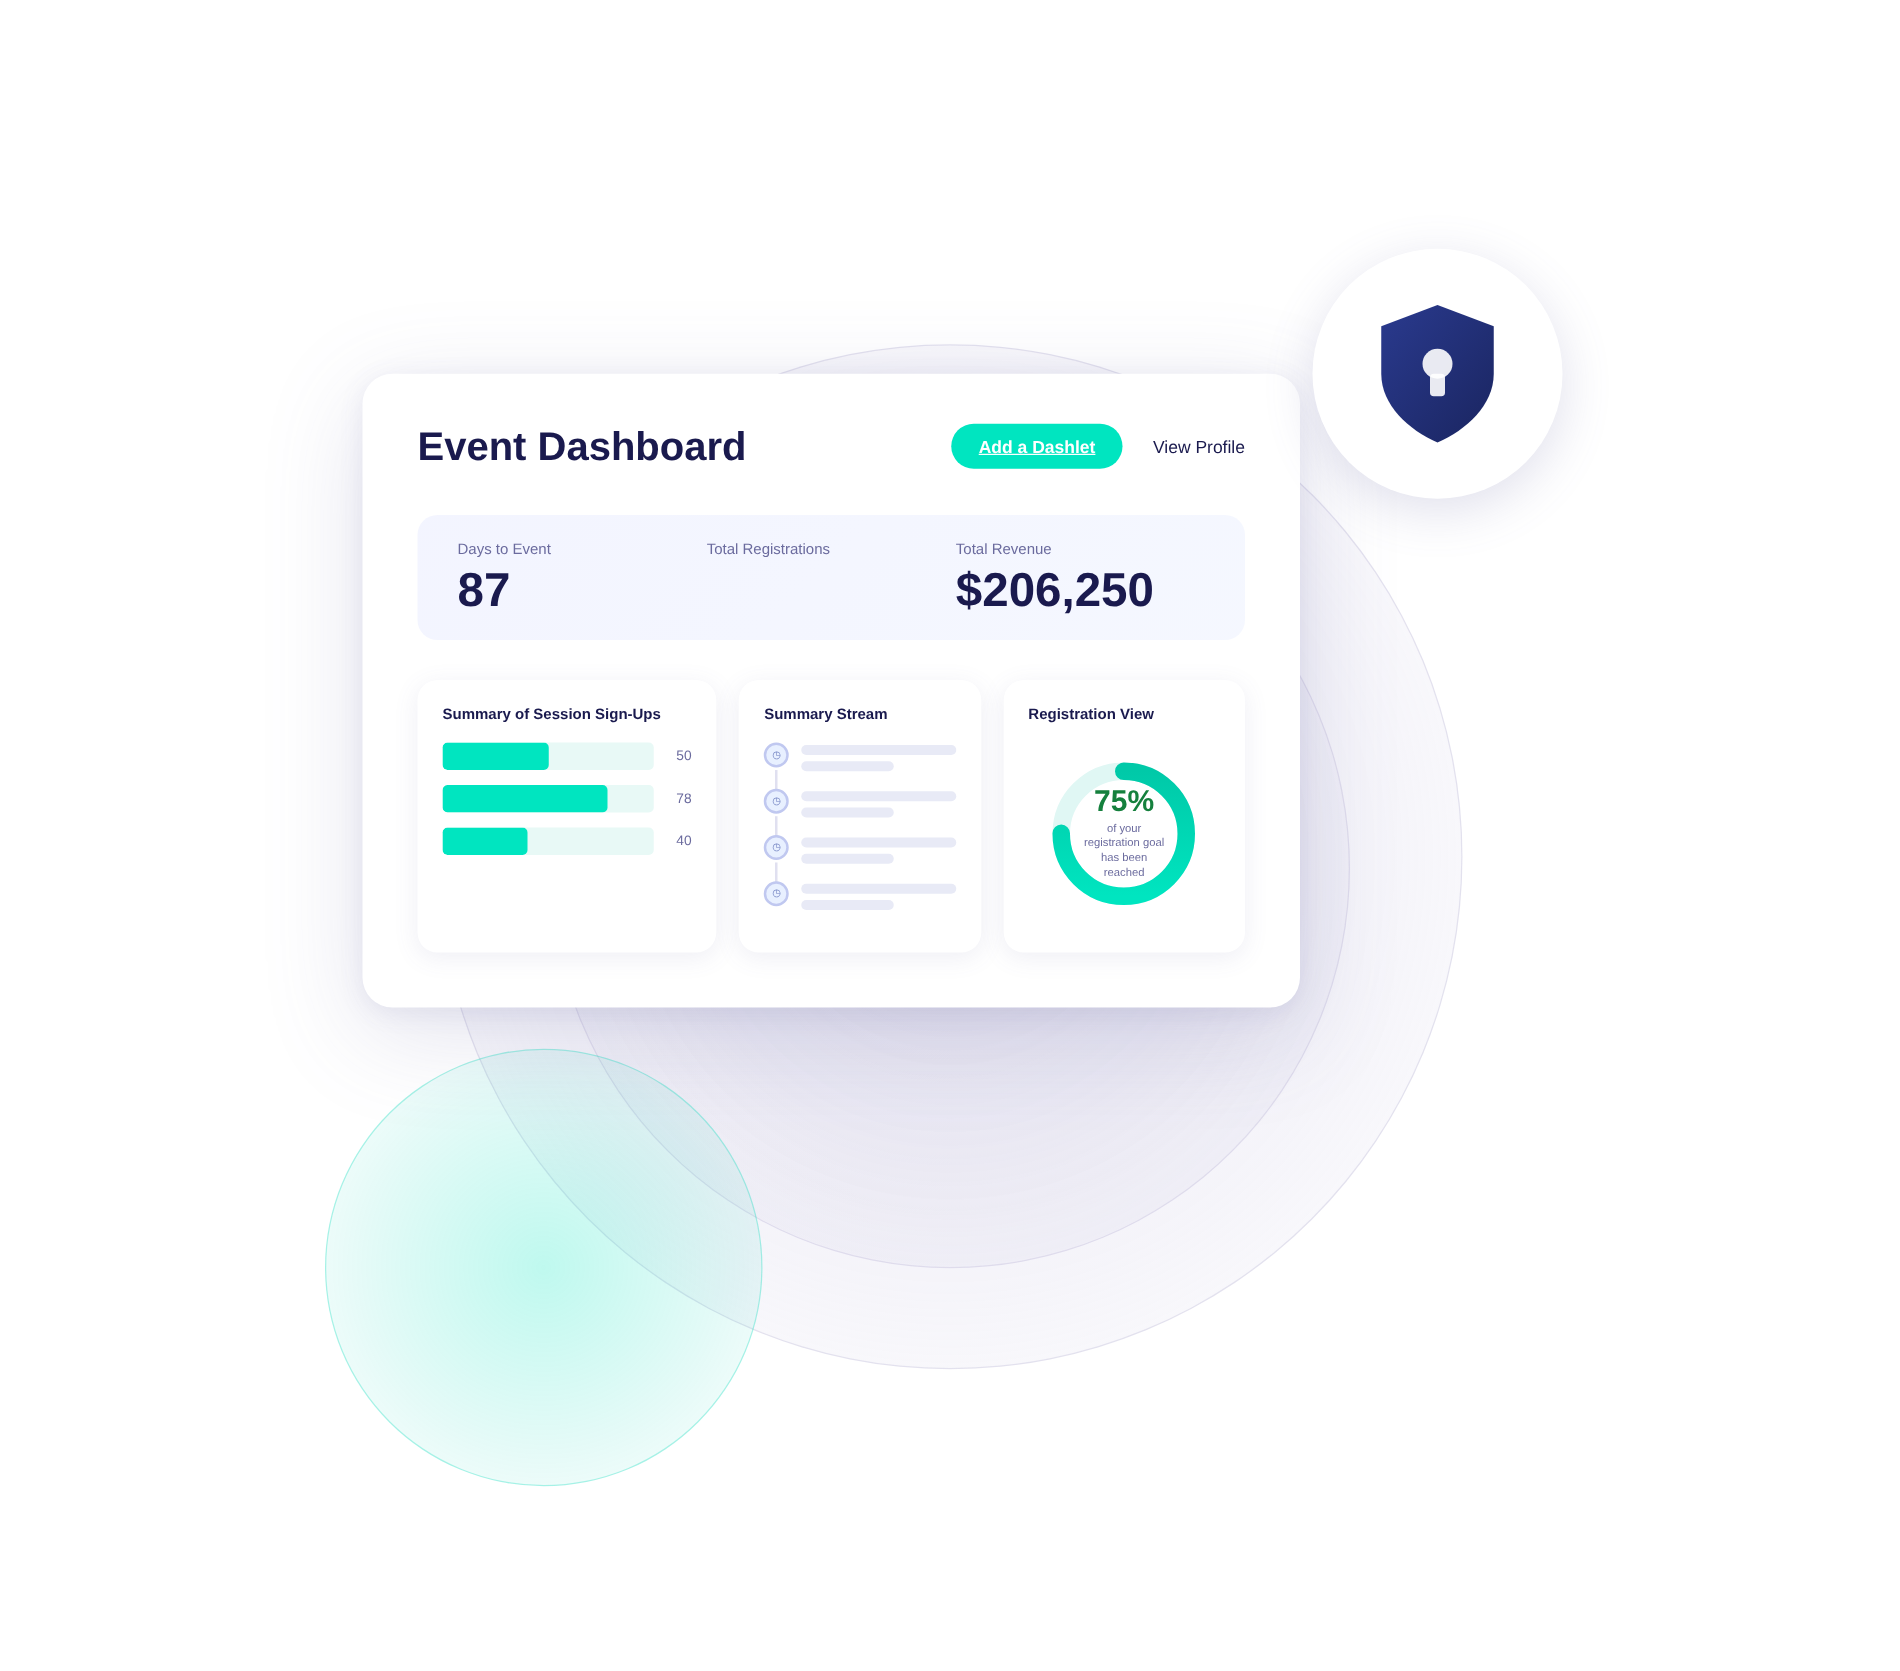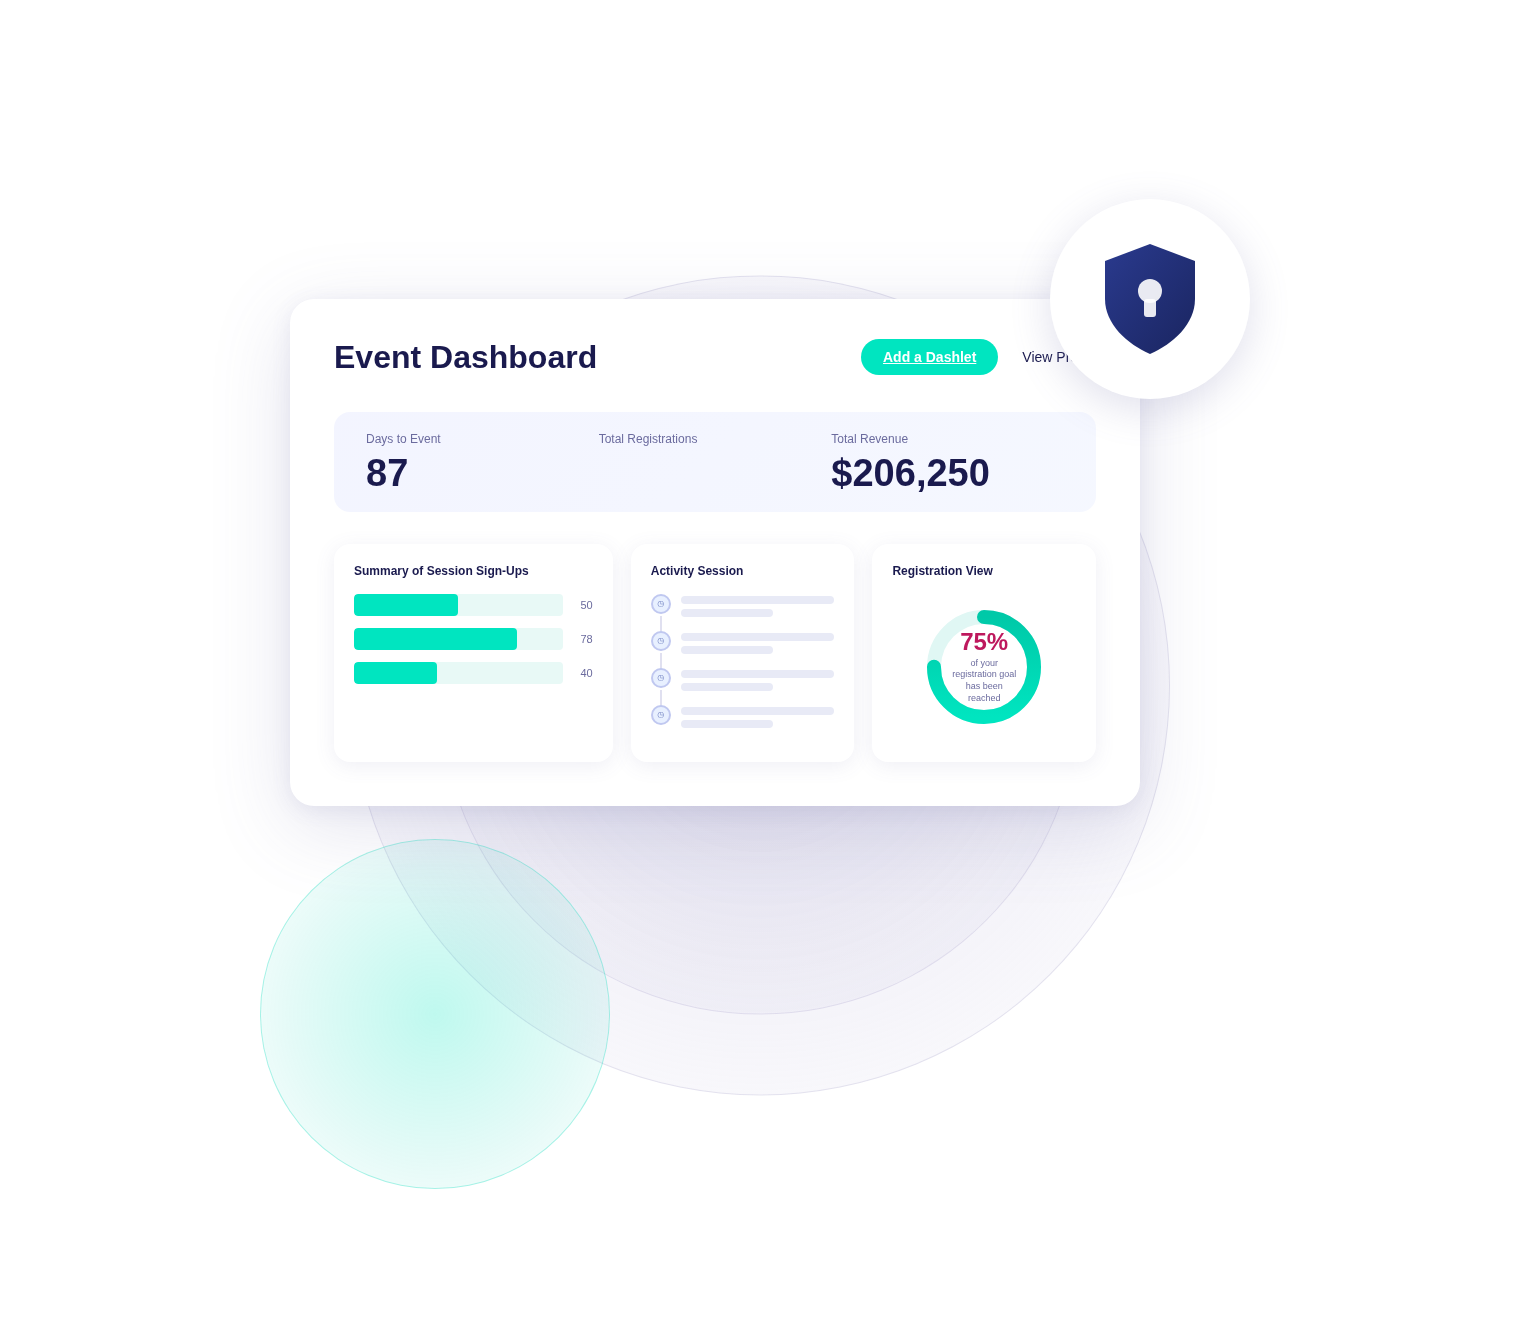--- a/index.html
+++ b/index.html
@@ -56,21 +56,21 @@
       border-radius: 50%;
       background: radial-gradient(circle, rgba(0,230,190,0.25) 0%, rgba(0,210,180,0.1) 60%, transparent 100%);
       border: 1px solid rgba(0,220,185,0.3);
     }
 
     
     .dashboard-card {
       position: absolute;
       top: 180px;
       left: 80px;
-      width: 850px;
+      width: 750px;
       background: #ffffff;
       border-radius: 24px;
       box-shadow: 0 20px 80px rgba(100, 100, 160, 0.18), 0 4px 20px rgba(100,100,160,0.1);
       padding: 40px 44px 44px 44px;
       z-index: 10;
     }
 
     
     .dashboard-header {
       display: flex;
@@ -280,21 +280,21 @@
       position: absolute;
       top: 50%;
       left: 50%;
       transform: translate(-50%, -50%);
       text-align: center;
     }
 
     .donut-percent {
       font-size: 24px;
       font-weight: 700;
-      color: #be185d;
+      color: #15803d;
       line-height: 1;
     }
 
     .donut-sub {
       font-size: 9px;
       color: #6b6b9e;
       line-height: 1.3;
       margin-top: 4px;
     }
 
@@ -387,21 +387,21 @@
 
         <div class="bar-row">
           <div class="bar-bg">
             <div class="bar-fill" style="width: 40%"></div>
           </div>
           <span class="bar-label">40</span>
         </div>
       </div>
 
       <div class="widget widget-activity">
-        <div class="widget-title">Activity Session</div>
+        <div class="widget-title">Summary Stream</div>
 
         <div class="activity-item">
           <div class="activity-icon">◷</div>
           <div class="activity-lines">
             <div class="activity-line"></div>
             <div class="activity-line short"></div>
           </div>
         </div>
 
         <div class="activity-item">

